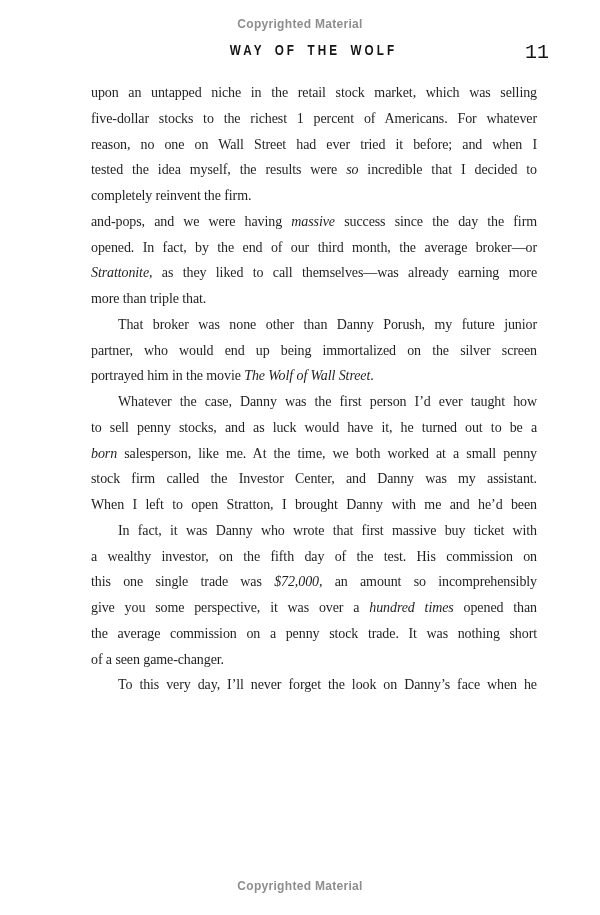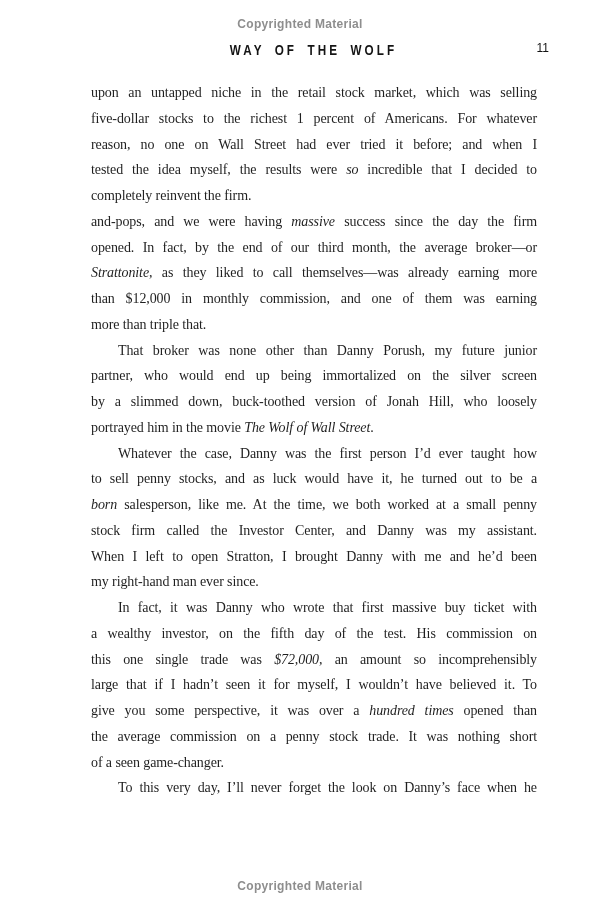--- a/index.html
+++ b/index.html
@@ -42,22 +42,22 @@
     letter-spacing: 4px;
     word-spacing: 5px;
     transform: scaleX(0.78);
     transform-origin: center;
     white-space: nowrap;
   }
   .page-number {
     position: absolute;
     top: 41px;
     right: 78px;
-    font-family: Liberation Sans, sans-serif;
-    font-size: 12px;
+    font-family: Liberation Mono, monospace;
+    font-size: 20px;
     color: #141414;
   }
   .page-body {
     position: absolute;
     top: 80px;
     left: 91px;
     width: 446px;
     font-size: 14px;
     line-height: 25.75px;
     letter-spacing: -0.1px;
@@ -87,36 +87,32 @@
 
   <div class="page-body">
       <div class="line"><span>upon an untapped niche in the retail stock market, which was selling</span></div>
       <div class="line"><span>five-dollar stocks to the richest 1 percent of Americans. For whatever</span></div>
       <div class="line"><span>reason, no one on Wall Street had ever tried it before; and when I</span></div>
       <div class="line"><span>tested the idea myself, the results were </span><i>so</i><span> incredible that I decided to</span></div>
       <div class="line last"><span>completely reinvent the firm.</span></div>
       <div class="line"><span>and-pops, and we were having </span><i>massive</i><span> success since the day the firm</span></div>
       <div class="line"><span>opened. In fact, by the end of our third month, the average broker—or</span></div>
       <div class="line"><i>Strattonite</i><span>, as they liked to call themselves—was already earning more</span></div>
-      <div class="line"><span>than $12,000 in monthly commission, and one of them was earning</span></div>
       <div class="line last"><span>more than triple that.</span></div>
       <div class="line indent"><span>That broker was none other than Danny Porush, my future junior</span></div>
       <div class="line"><span>partner, who would end up being immortalized on the silver screen</span></div>
-      <div class="line"><span>by a slimmed down, buck-toothed version of Jonah Hill, who loosely</span></div>
       <div class="line last"><span>portrayed him in the movie </span><i>The Wolf of Wall Street</i><span>.</span></div>
       <div class="line indent"><span>Whatever the case, Danny was the first person I’d ever taught how</span></div>
       <div class="line"><span>to sell penny stocks, and as luck would have it, he turned out to be a</span></div>
       <div class="line"><i>born</i><span> salesperson, like me. At the time, we both worked at a small penny</span></div>
       <div class="line"><span>stock firm called the Investor Center, and Danny was my assistant.</span></div>
       <div class="line"><span>When I left to open Stratton, I brought Danny with me and he’d been</span></div>
-      <div class="line last"><span>my right-hand man ever since.</span></div>
       <div class="line indent"><span>In fact, it was Danny who wrote that first massive buy ticket with</span></div>
       <div class="line"><span>a wealthy investor, on the fifth day of the test. His commission on</span></div>
       <div class="line"><span>this one single trade was </span><i>$72,000</i><span>, an amount so incomprehensibly</span></div>
-      <div class="line"><span>large that if I hadn’t seen it for myself, I wouldn’t have believed it. To</span></div>
       <div class="line"><span>give you some perspective, it was over a </span><i>hundred times</i><span> opened than</span></div>
       <div class="line"><span>the average commission on a penny stock trade. It was nothing short</span></div>
       <div class="line last"><span>of a seen game-changer.</span></div>
       <div class="line indent"><span>To this very day, I’ll never forget the look on Danny’s face when he</span></div>
     </div>
 
   <div class="copyright-notice copyright-bottom">Copyrighted Material</div>
 
 </div>
 

